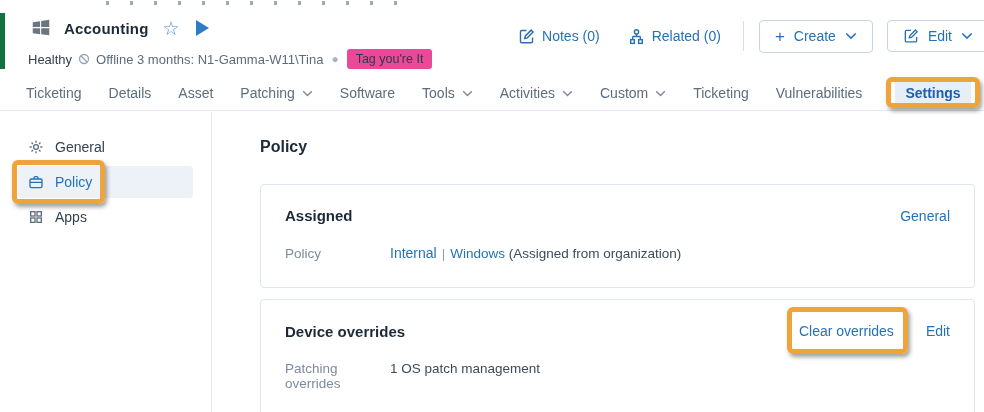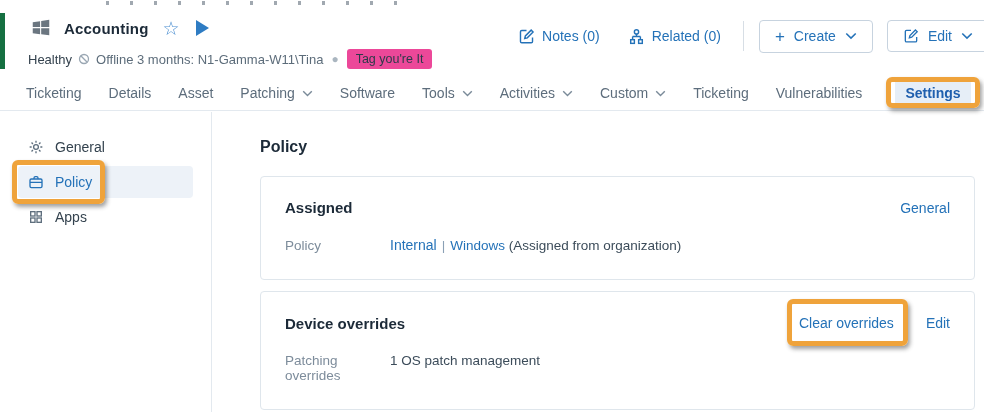--- a/index.html
+++ b/index.html
@@ -62,21 +62,21 @@
   .side-item {
     display: flex; align-items: center; gap: 11px;
     height: 32px; margin: 3px 18px 3px 18px; padding: 0 10px;
     border-radius: 4px; font-size: 14px; color: #33424e; cursor: pointer; position: relative;
   }
   .side-item.active { background: #edf2f8; color: #2472b8; }
   .side-icon { display: inline-flex; width: 16px; height: 16px; }
   
   .main { position: absolute; left: 233px; top: 112px; right: 0; bottom: 0; padding: 26px 9px 0 27px; }
   .content-heading { font-size: 16px; font-weight: bold; color: #1c2a38; }
-  .card { border: 1px solid #dfe6ec; border-radius: 4px; padding: 22px 24px 26px; margin-top: 20px; background: #fff; }
+  .card { border: 1px solid #dfe6ec; border-radius: 4px; padding: 22px 24px 26px; margin-top: 28px; background: #fff; }
   .card + .card { margin-top: 11px; }
   .card-head { display: flex; justify-content: space-between; align-items: center; }
   .card-title { font-size: 15px; font-weight: bold; color: #1c2a38; }
   .card-actions { display: flex; align-items: center; gap: 32px; }
   .link { color: #2472b8; font-size: 14px; cursor: pointer; white-space: nowrap; }
   .ann-wrap { position: relative; display: inline-block; }
   .row { display: flex; margin-top: 21px; font-size: 13.5px; align-items: baseline; }
   .row-label { width: 105px; flex-shrink: 0; color: #7d8c9b; }
   .row-value { color: #3c4c5a; }
   .pipe { color: #8aa0b5; padding: 0 5px; }

